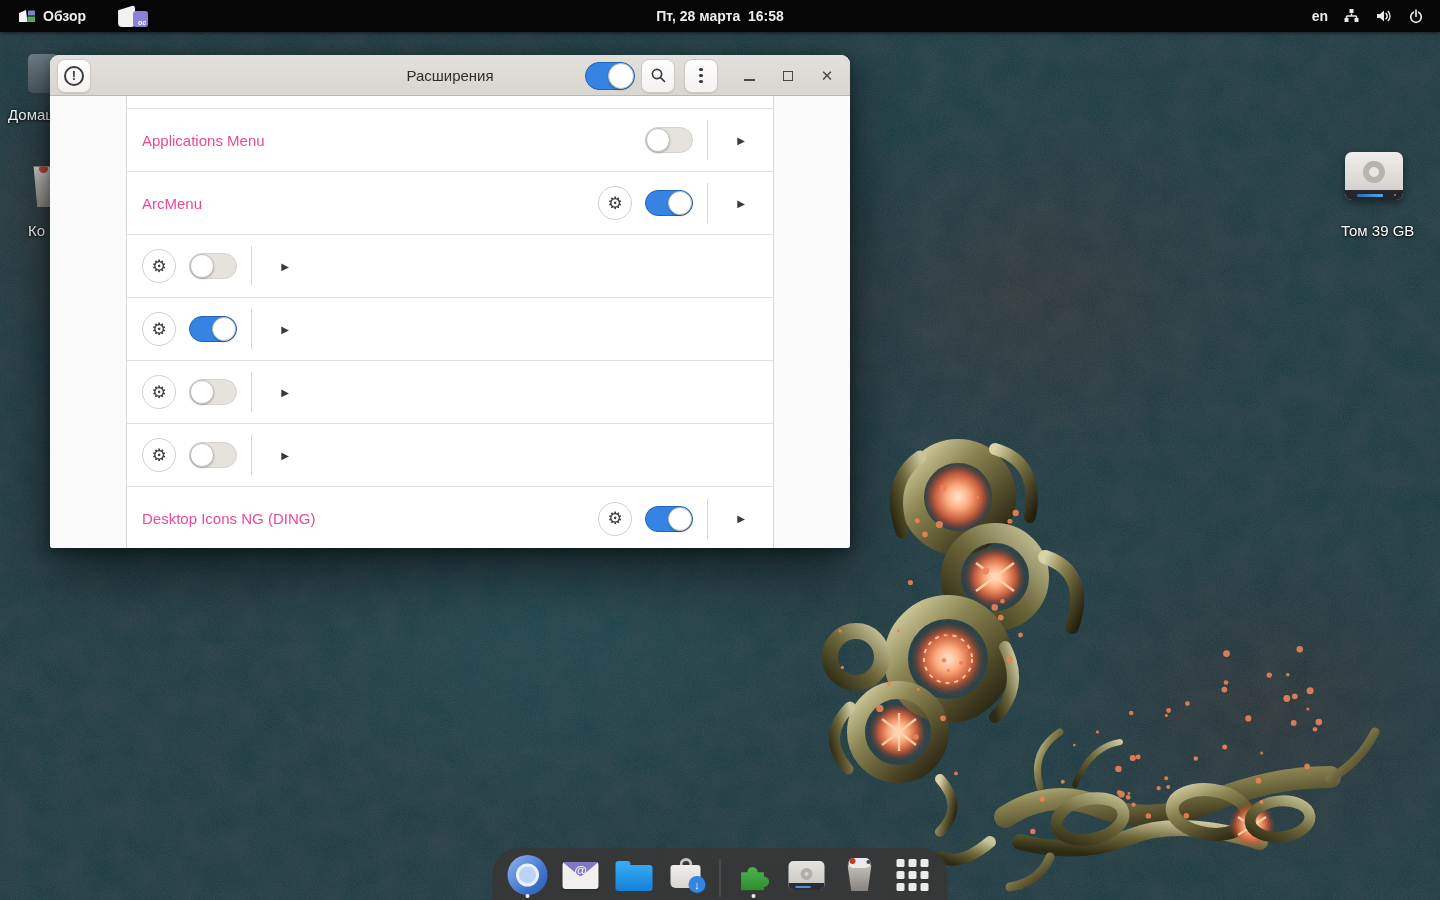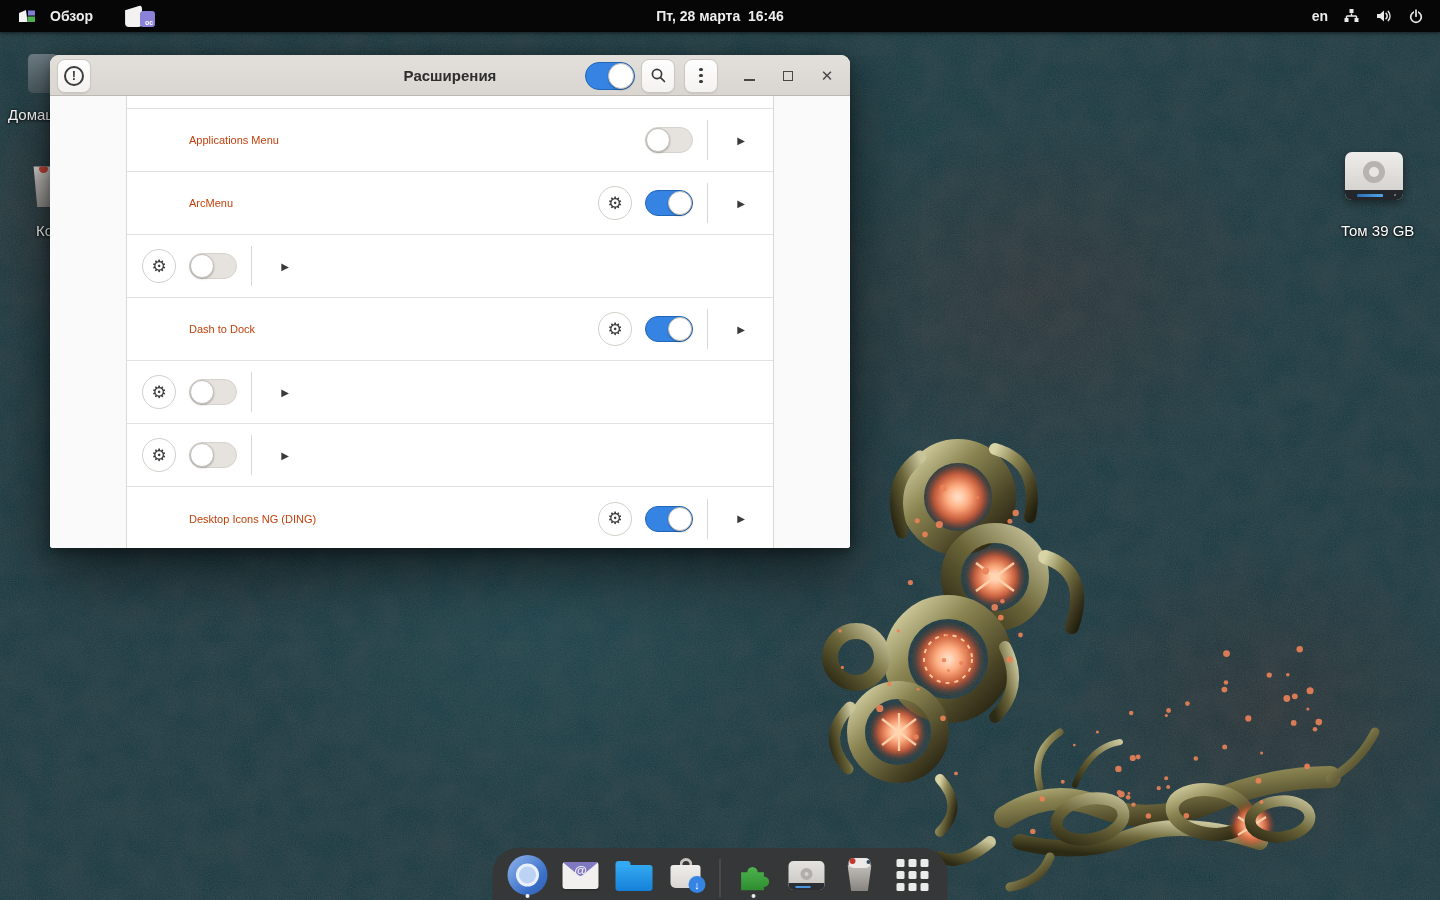--- a/index.html
+++ b/index.html
@@ -17,21 +17,21 @@
       radial-gradient(500px 340px at 55% 12%, rgba(18,56,64,.5), transparent 75%);
   }
   .noise-svg { position:absolute; inset:0; width:100%; height:100%; opacity:.5; }
   .sculpture { position:absolute; left:790px; top:355px; width:600px; height:510px; }
 
   
   .topbar { position:absolute; top:0; left:0; width:100%; height:32px; z-index:10;
     background:#060606; color:#ededed; display:flex; align-items:center;
     font-size:14px; font-weight:bold; box-shadow:0 1px 4px rgba(0,0,0,.6); }
   .tb-left { display:flex; align-items:center; height:100%; }
-  .activities { display:flex; align-items:center; gap:14px; padding:0 14px 0 18px; height:100%; cursor:default; }
+  .activities { display:flex; align-items:center; gap:7px; padding:0 14px 0 18px; height:100%; cursor:default; }
   .app-indicator { width:30px; height:26px; position:relative; margin-left:18px; }
   .ai-white { position:absolute; left:0; top:2px; width:17px; height:22px; background:#f3f2f0;
     border-radius:4px; clip-path:polygon(0 24%, 100% 0, 100% 100%, 0 100%); }
   .ai-purple { position:absolute; right:0; bottom:2px; width:15px; height:16px; background:#8a82d8;
     border-radius:3px; color:#fff; font-size:7px; font-weight:bold;
     display:flex; align-items:flex-end; justify-content:flex-end; padding:1px 2px; }
   .tb-clock { position:absolute; left:50%; transform:translateX(-50%); white-space:pre; }
   .tb-right { margin-left:auto; display:flex; align-items:center; gap:15px; padding-right:16px; height:100%; }
   .tb-right svg { display:block; }
 
@@ -54,21 +54,21 @@
     background:linear-gradient(90deg,#2c6fb8,#53a4e8); border-radius:1px; }
   .vol-icon .dot { position:absolute; right:7px; bottom:4px; width:2px; height:2px; background:#888; border-radius:50%; }
 
   
   .window { position:absolute; left:50px; top:55px; width:800px; height:493px; z-index:5;
     border-radius:9px 9px 3px 3px; background:#fafafa; overflow:hidden;
     box-shadow:0 22px 60px rgba(0,0,0,.55), 0 4px 14px rgba(0,0,0,.4); }
   .headerbar { position:relative; height:41px;
     background:linear-gradient(#e3e0dc,#d9d5d1); border-bottom:1px solid #bdb8b1; }
   .hdr-title { position:absolute; left:0; right:0; top:0; height:41px; display:flex;
-    align-items:center; justify-content:center; font-size:15px; font-weight:bold; color:#2d2d2d; }
+    align-items:center; justify-content:center; font-size:15px; font-weight:normal; color:#2d2d2d; }
   .sq-btn { position:absolute; top:3.5px; width:34px; height:34px; border:1px solid #ccc7c1;
     border-radius:8px; background:linear-gradient(#fefefe,#f4f2f0); display:flex;
     align-items:center; justify-content:center; box-shadow:0 1px 1px rgba(0,0,0,.08); cursor:default; }
   .alert-btn { left:7px; }
   .alert-glyph { width:20px; height:20px; border:2px solid #3c3c3c; border-radius:50%;
     display:flex; align-items:center; justify-content:center;
     font-size:13px; font-weight:bold; color:#3c3c3c; line-height:1; }
   .hdr-right { position:absolute; right:0; top:0; height:41px; display:flex; align-items:center; padding-right:11px; }
   .switch { position:relative; border-radius:14px; cursor:default; border:1px solid transparent; }
   .switch .knob { position:absolute; top:0; border-radius:50%; background:#fff;
@@ -93,21 +93,21 @@
   .glyph-close { font-size:15px; color:#474747; line-height:1; }
 
   
   .win-body { height:452px; background:#fafafa; overflow:hidden; }
   .ext-card { width:648px; margin:0 auto; background:#fff;
     border-left:1px solid #dbd8d5; border-right:1px solid #dbd8d5; }
   .row-sliver { height:13px; border-bottom:1px solid #e3e1de; }
   .ext-row { height:63px; display:flex; align-items:center;
     padding:0 20px 0 15px; border-bottom:1px solid #e3e1de; }
   .ext-row:last-child { border-bottom:none;justify-content:flex-end; }
-  .ext-name { flex:1; font-size:11px; color:#c2410c;margin-left:47px; }
+  .ext-name { flex:1; font-size:15px; color:#ec4899; }
   .gear-slot { width:34px; height:34px; margin-right:13px; }
   .gear-btn { width:34px; height:34px; border-radius:50%; border:1px solid #d3cfca;
     background:#fff; display:flex; align-items:center; justify-content:center; cursor:default; }
   .gear-glyph { font-size:17px; color:#3d3d3d; line-height:1; font-family:"DejaVu Sans",sans-serif; }
   .vsep { width:1px; height:40px; background:#d8d5d2; margin-left:14px; margin-right:21px; }
   .expand-btn { width:24px; height:24px; display:flex; align-items:center; justify-content:center;
     background:none; border:none; cursor:default; }
   .tri { font-size:10px; color:#3a3a3a; font-family:"DejaVu Sans",sans-serif; }
 
   
@@ -318,21 +318,21 @@
           <circle cx="497.8" cy="287.7" r="1.8"></circle>
         </g>
     </svg>
   </div>
 
   <div class="home-part"></div>
   <div class="desk-label" style="left:8px; top:106px;">Домаш</div>
   <div class="trash-part">
       <span class="red"></span>
     </div>
-  <div class="desk-label" style="left:36px; top:222px;">Ко</div>
+  <div class="desk-label" style="left:28px; top:222px;">Ко</div>
   <div class="vol-icon">
     <span class="ring"></span>
       <span class="strip"></span>
       <span class="blue"></span>
       <span class="dot"></span>
   </div>
   <div class="desk-label" style="left:1341px; top:222px;">Том 39 GB</div>
 
   <div class="topbar">
     <div class="tb-left">
@@ -342,21 +342,21 @@
           <rect x="10" y="1.5" width="7" height="5" fill="#7f7fd4"></rect>
           <rect x="9.5" y="7.5" width="7.5" height="5.5" fill="#4caf50"></rect>
         </svg>
         <span>Обзор</span>
       </div>
       <div class="app-indicator">
         <span class="ai-white"></span>
         <span class="ai-purple">oc</span>
       </div>
     </div>
-    <div class="tb-clock">Пт, 28 марта  16:46</div>
+    <div class="tb-clock">Пт, 28 марта  16:58</div>
     <div class="tb-right">
       <span>en</span>
       <span>
         <svg width="17" height="16" viewBox="0 0 17 16">
           <rect x="6.5" y="1" width="4" height="4" fill="#e9e9e9"></rect>
           <path d="M8.5 5.5 V8 M3.5 8 H13.5 M3.5 8 V10 M13.5 8 V10" stroke="#e9e9e9" stroke-width="1.4" fill="none"></path>
           <rect x="1.5" y="10" width="4" height="4" fill="#e9e9e9"></rect>
           <rect x="11.5" y="10" width="4" height="4" fill="#e9e9e9"></rect>
         </svg>
       </span>
@@ -448,21 +448,20 @@
             </span>
             <div class="switch row-sw off" role="switch" aria-checked="false">
               <span class="knob"></span>
             </div>
             <span class="vsep"></span>
             <button class="expand-btn">
               <span class="tri">▶</span>
             </button>
           </div>
           <div class="ext-row">
-            <span class="ext-name">Dash to Dock</span>
             <span class="gear-slot">
               <button class="gear-btn">
                 <span class="gear-glyph">⚙</span>
               </button>
             </span>
             <div class="switch row-sw on" role="switch" aria-checked="true">
               <span class="knob"></span>
             </div>
             <span class="vsep"></span>
             <button class="expand-btn">

